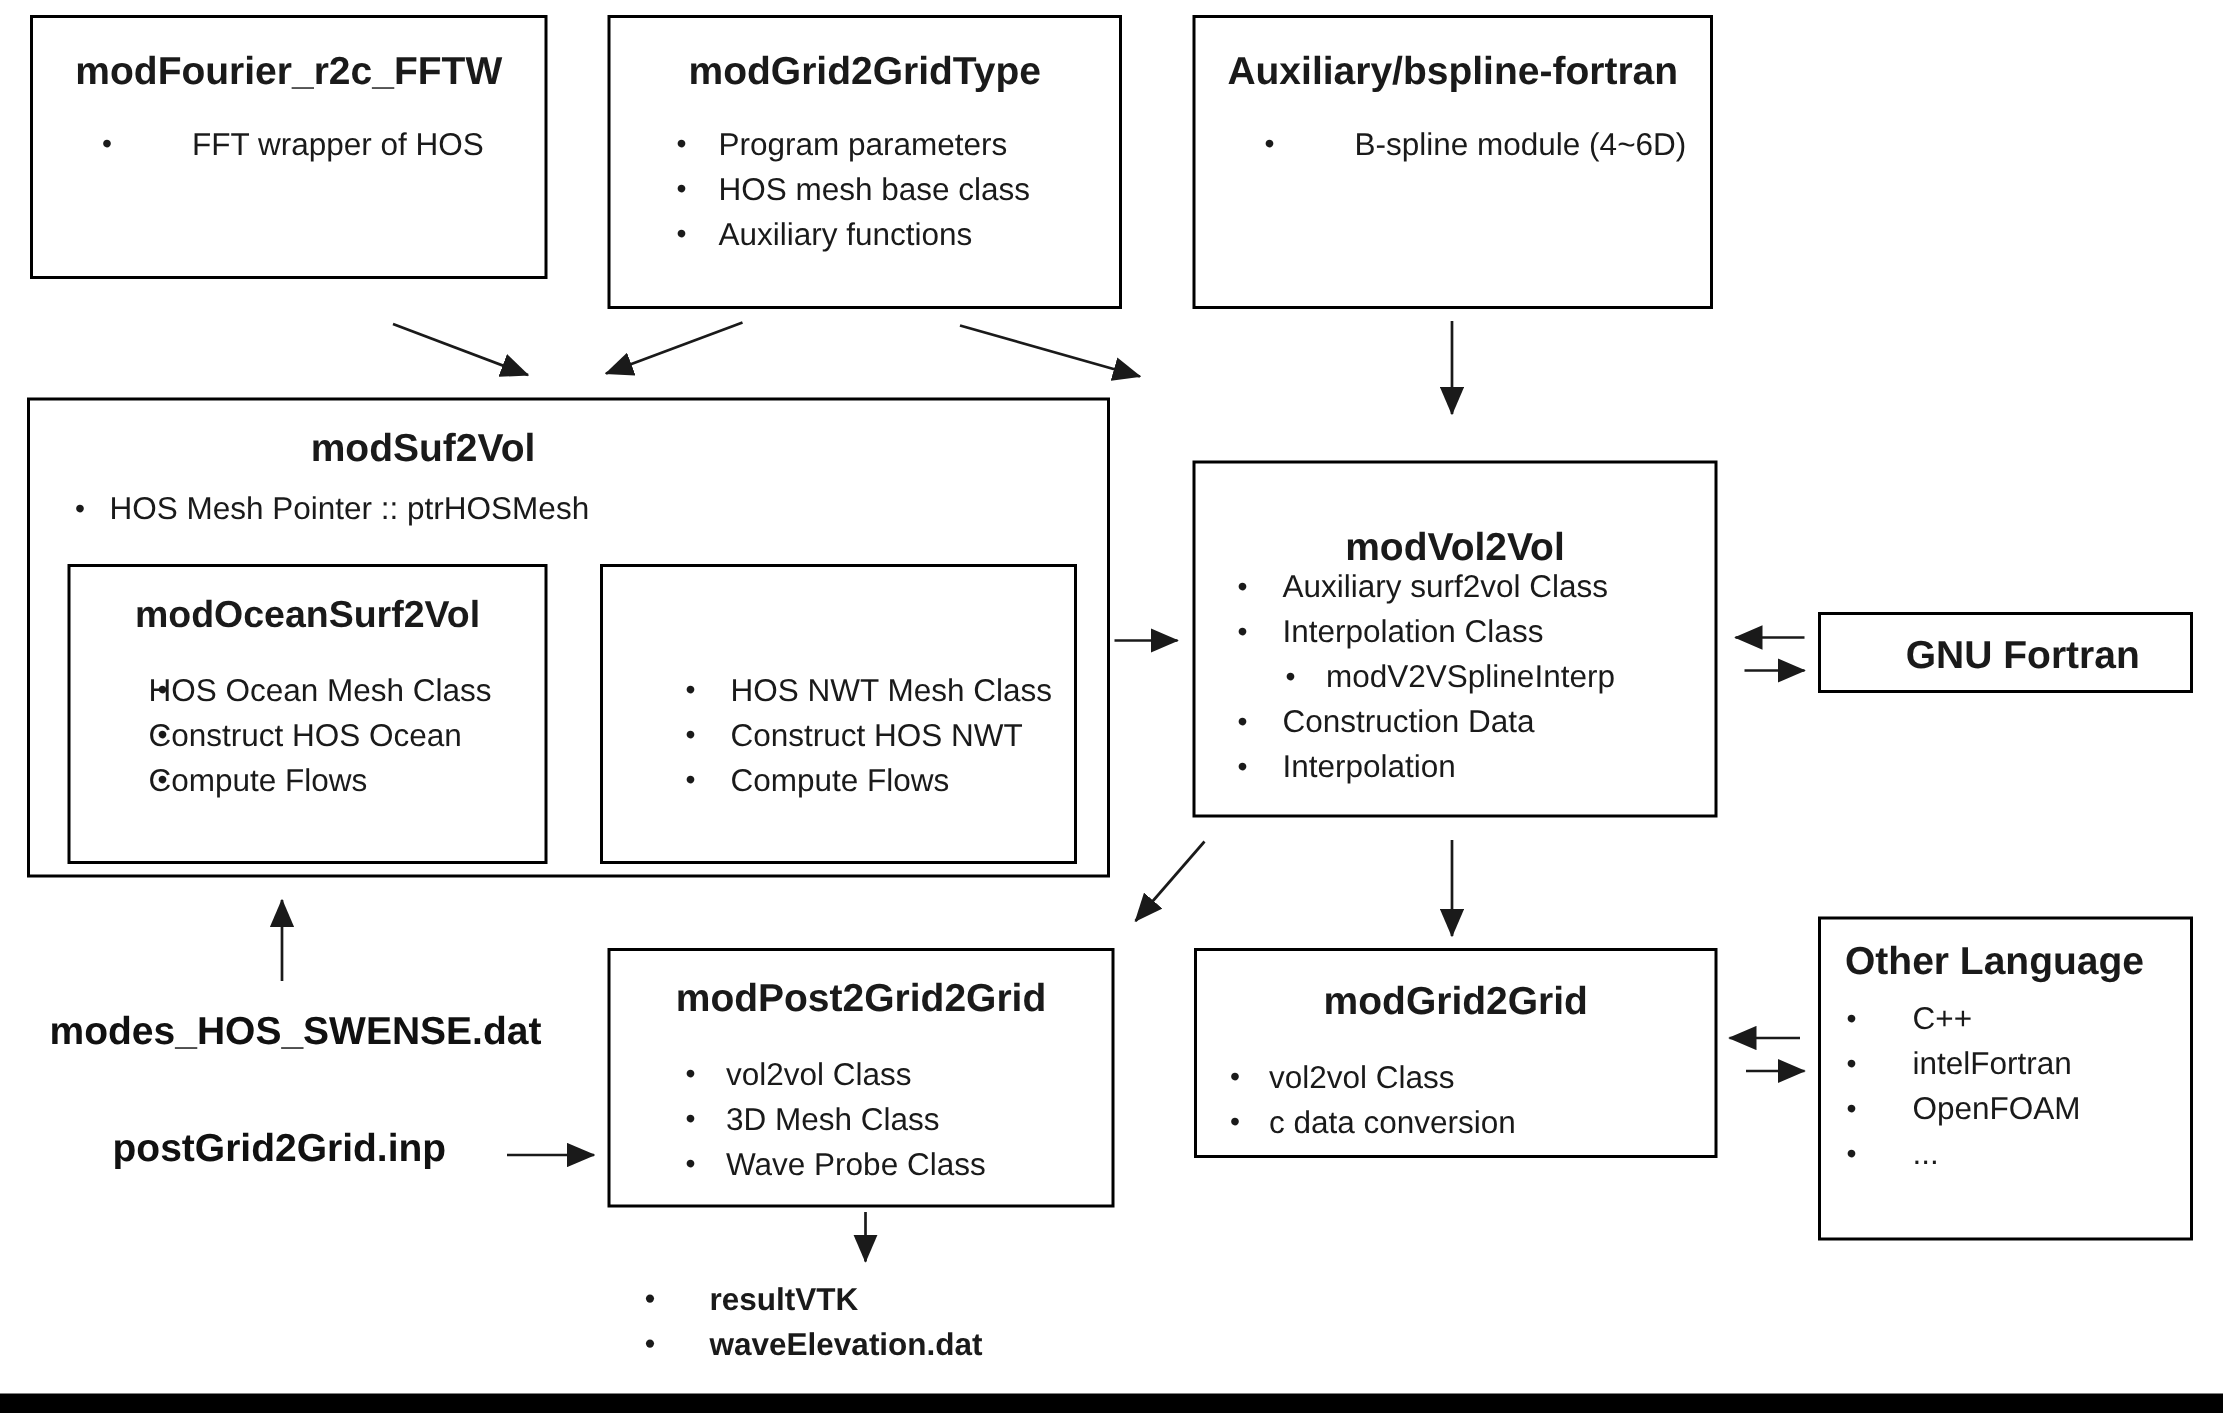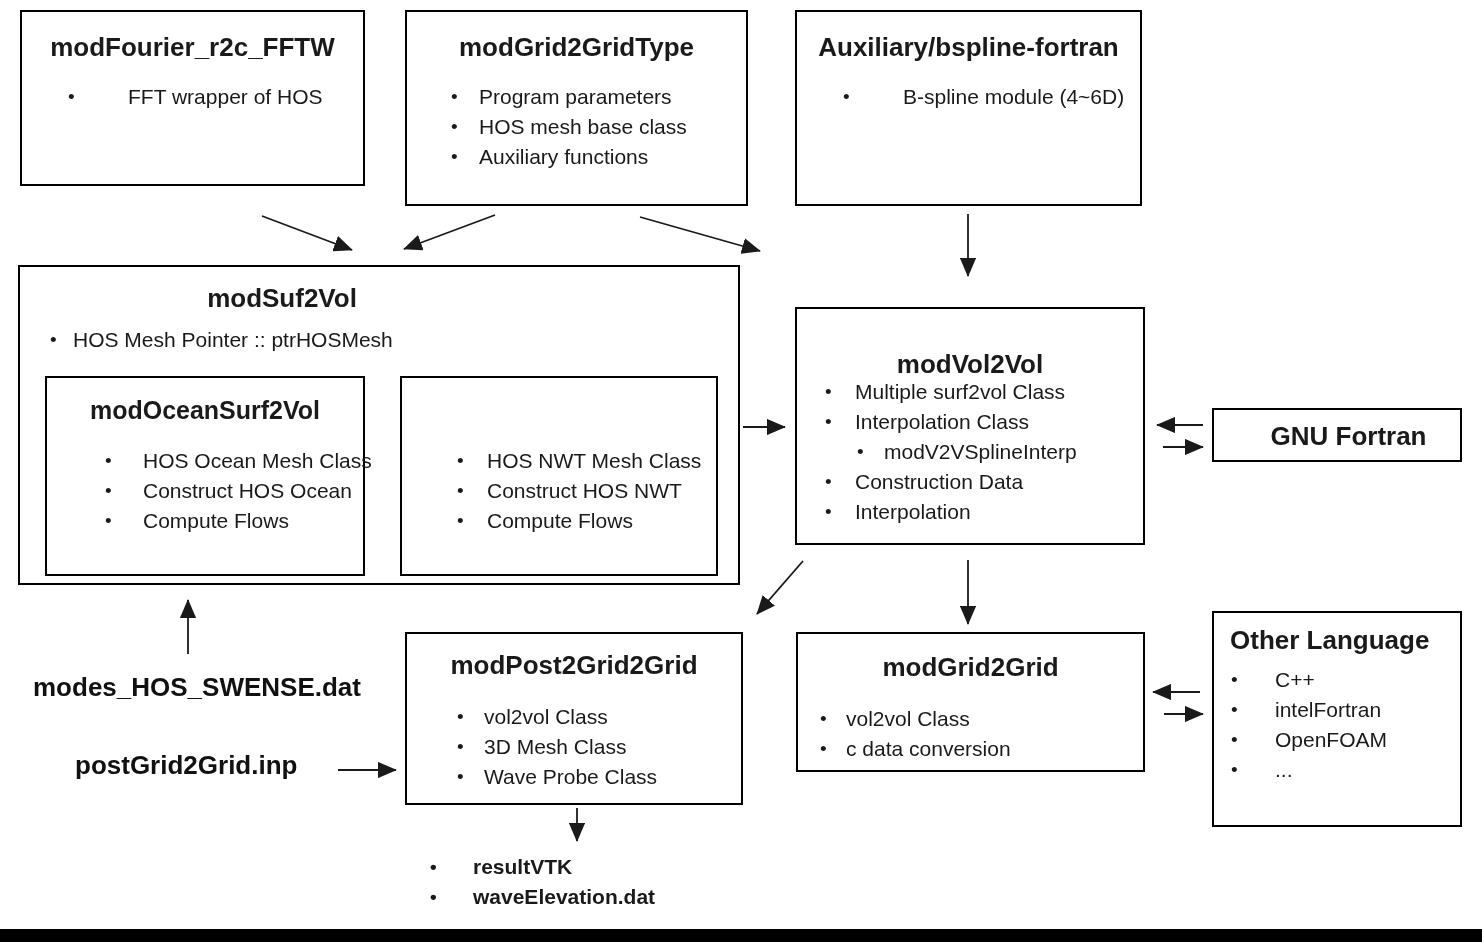--- a/index.html
+++ b/index.html
@@ -21,21 +21,21 @@
   ul.bullets li {
     position:relative; font-size:21px; line-height:30px; white-space:nowrap;
   }
   ul.bullets li::before {
     content:"\2022"; position:absolute; font-size:19px;
   }
   
   .b-fourier li, .b-bspline li { padding-left:106px; } .b-fourier li::before, .b-bspline li::before { left:46px; }
   .b-gridtype li { padding-left:72px; } .b-gridtype li::before { left:44px; }
   .b-suf li { padding-left:53px; } .b-suf li::before { left:30px; }
-  .b-ocean li { padding-left:96px; font-size:20px; } .b-ocean li::before { left:58px; }
+  .b-ocean li { padding-left:52px; font-size:20px; } .b-ocean li::before { left:58px; }
   .b-nwt li { padding-left:85px; font-size:20px; } .b-nwt li::before { left:55px; }
   .b-vol li { padding-left:58px; line-height:29px; } .b-vol li::before { left:28px; }
   .b-vol li.sub { padding-left:87px; } .b-vol li.sub::before { left:60px; }
   .b-post li { padding-left:77px; } .b-post li::before { left:50px; }
   .b-grid li { padding-left:48px; } .b-grid li::before { left:22px; }
   .b-other li { padding-left:61px; font-size:24px; line-height:40px; } .b-other li::before { left:17px; font-size:22px; }
   .b-out li { padding-left:43px; font-size:24px; line-height:36px; font-weight:bold; } .b-out li::before { left:0px; font-size:22px; }
   .file-label {
     position:absolute; font-weight:bold; font-size:26px; white-space:nowrap; color:#111;
   }
@@ -91,21 +91,21 @@
         <li>HOS NWT Mesh Class</li>
         <li>Construct HOS NWT</li>
         <li>Compute Flows</li>
       </ul>
     </div>
   </div>
 
   <div class="box" style="left:795px; top:307px; width:350px; height:238px;">
     <div class="title" style="top:16px;margin-top:24px;">modVol2Vol</div>
     <ul class="bullets b-vol" style="top:68px;">
-      <li>Multiple surf2vol Class</li>
+      <li>Auxiliary surf2vol Class</li>
       <li>Interpolation Class</li>
       <li class="sub">modV2VSplineInterp</li>
       <li>Construction Data</li>
       <li>Interpolation</li>
     </ul>
   </div>
 
   <div class="box" style="left:1212px; top:408px; width:250px; height:54px;">
     <div class="title" style="top:11px;padding-left:23px;">GNU Fortran</div>
   </div>

